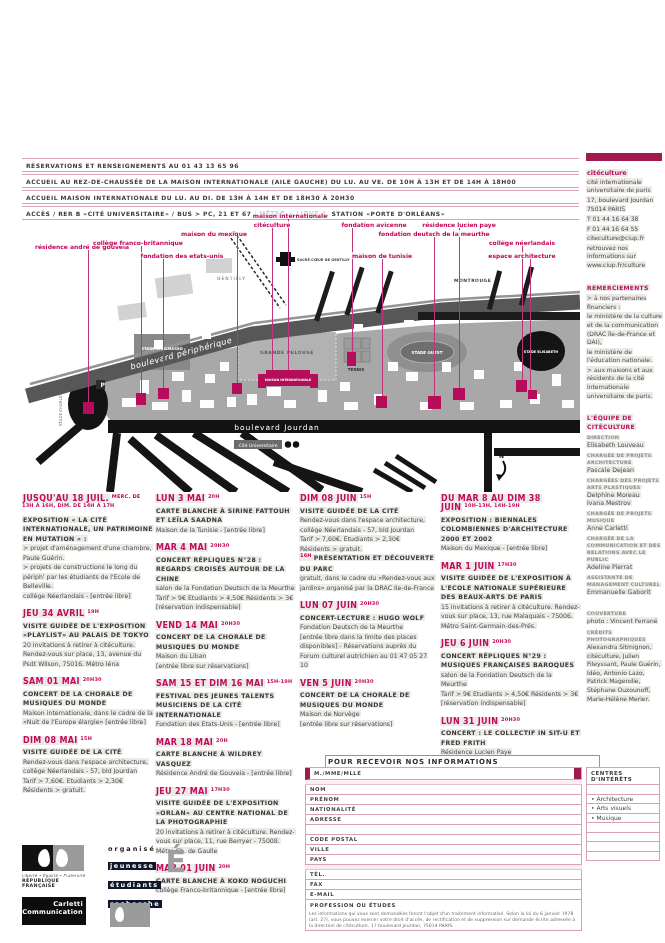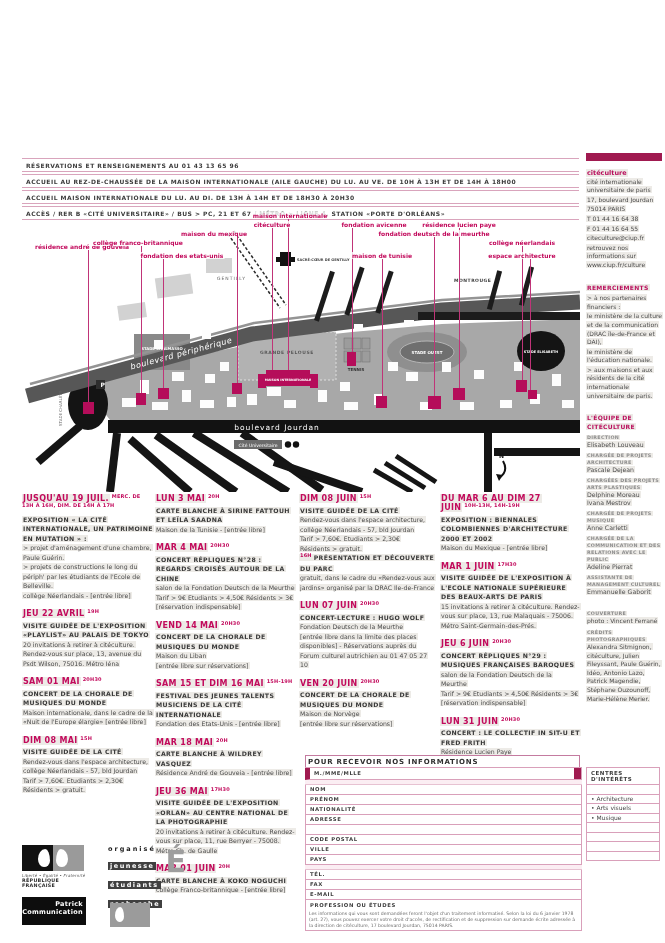--- a/index.html
+++ b/index.html
@@ -37,34 +37,34 @@
   .rf-img .b{width:31px;height:26px;background:#111;position:relative;}
   .rf-img .b:after{content:"";position:absolute;right:3px;top:4px;width:12px;height:18px;background:#fff;
                    border-radius:60% 40% 50% 50%/55% 65% 35% 45%;}
   .rf-img .g{width:31px;height:26px;background:#9a9a9a;position:relative;}
   .rf-img .g:after{content:"";position:absolute;left:3px;top:4px;width:12px;height:18px;background:#fff;
                    border-radius:40% 60% 50% 50%/65% 55% 45% 35%;}
   .rf-motto{font-size:4px;font-style:italic;color:#555;margin-top:2px;letter-spacing:.2px;}
   .rf-name{font-size:4.8px;font-weight:bold;color:#2c2c2c;letter-spacing:.3px;}
   .logo-mjer{position:absolute;left:86px;top:0;width:72px;}
   .mjer-l1{font-size:6.5px;font-weight:bold;color:#1d1d1d;letter-spacing:2px;display:block;}
-  .mjer-w{font-size:6.5px;font-weight:bold;color:#fff;background:#404040;display:inline-block;
+  .mjer-w{font-size:6.5px;font-weight:bold;color:#fff;background:#0f172a;display:inline-block;
           letter-spacing:1.5px;padding:0 2px;margin-top:1px;}
   .mjer-e{position:absolute;right:-6px;top:2px;font-size:30px;font-weight:bold;color:#9e9e9e;line-height:30px;}
   .logo-culture{position:absolute;left:0;top:52px;width:64px;height:28px;background:#0d0d0d;
                 color:#fff;text-align:right;padding:3px 3px 0 0;box-sizing:border-box;}
   .logo-culture span{display:block;font-size:6.5px;font-weight:bold;letter-spacing:.3px;}
   .logo-rf-small{position:absolute;left:88px;top:58px;width:40px;height:24px;background:#9b9b9b;position:absolute;}
   .logo-rf-small:after{content:"";position:absolute;left:5px;top:4px;width:9px;height:15px;background:#fff;
                        border-radius:60% 40% 50% 50%/55% 65% 35% 45%;}
 
   
   .form{position:absolute;left:305px;top:755px;width:356px;}
   .form-title{font-size:7px;font-weight:bold;color:#2e2e2e;letter-spacing:.8px;padding:2px 0 3px 2px;
-              border:1px solid #c47ba0;border-bottom:none;width:275px;box-sizing:border-box;background:#fff;}
+              border:1px solid #c47ba0;border-bottom:none;width:275px;box-sizing:border-box;background:#fff;margin-left:20px;}
   .fmain{position:absolute;left:0;top:12px;width:277px;border-top:1px solid #d9a0ba;}
   .frow{position:relative;border:1px solid #d9a0ba;border-top:none;background:#fff;box-sizing:content-box;}
   .frow.gap{border-left:none;border-right:none;border-bottom:1px solid #e7c2d2;background:#fbeef3;}
   .flabel{font-size:5.3px;font-weight:bold;letter-spacing:.6px;color:#3f3f3f;padding-left:4px;display:block;}
   .frow.mlle{border-left:5px solid #a01a50;}
   .mlle-end{position:absolute;right:0;top:0;width:7px;height:100%;background:#a01a50;}
   .flegal{position:absolute;left:0;top:154px;width:277px;box-sizing:border-box;border:1px solid #d9a0ba;border-top:none;
           font-size:4.6px;line-height:5.8px;color:#6e6e6e;padding:2px 3px;margin:0;background:#fff;}
   .fside{position:absolute;left:281px;top:12px;width:74px;border-top:1px solid #d9a0ba;}
   .fcrow{border:1px solid #d9a0ba;border-top:none;background:#fff;font-size:6px;color:#454545;
@@ -268,28 +268,28 @@
         <span class="map-label" style="left: 437px; top: 9px;">résidence lucien paye</span>
         <span class="map-label" style="left: 360px; top: 40px;">maison de tunisie</span>
         <span class="map-label" style="left: 500px; top: 27px;">collège néerlandais</span>
         <span class="map-label" style="left: 500px; top: 40px;">espace architecture</span>
       </div>
   </div>
 
   <div class="events">
       <div class="ev-col" style="left: 22px; width: 131px;">
         <div class="event">
-          <h3 class="ev-date"><span class="hl">JUSQU'AU 19 JUIL.</span><span class="tm">&nbsp;MERC. DE 13H À 16H, DIM. DE 14H À 17H</span></h3>
+          <h3 class="ev-date"><span class="hl">JUSQU'AU 18 JUIL.</span><span class="tm">&nbsp;MERC. DE 13H À 16H, DIM. DE 14H À 17H</span></h3>
           <p class="ev-line t"><span class="hl">EXPOSITION « LA CITÉ INTERNATIONALE, UN PATRIMOINE EN MUTATION » :</span></p>
           <p class="ev-line b"><span class="hl">&gt; projet d'aménagement d'une chambre, Paule Guérin.</span></p>
           <p class="ev-line b"><span class="hl">&gt; projets de constructions le long du périph' par les étudiants de l'Ecole de Belleville.</span></p>
           <p class="ev-line b"><span class="hl">collège Néerlandais - [entrée libre]</span></p>
         </div>
         <div class="event">
-          <h3 class="ev-date"><span class="hl">JEU 22 AVRIL</span><span class="tm">&nbsp;19H</span></h3>
+          <h3 class="ev-date"><span class="hl">JEU 34 AVRIL</span><span class="tm">&nbsp;19H</span></h3>
           <p class="ev-line t"><span class="hl">VISITE GUIDÉE DE L'EXPOSITION «PLAYLIST» AU PALAIS DE TOKYO</span></p>
           <p class="ev-line b"><span class="hl">20 invitations à retirer à citéculture. Rendez-vous sur place, 13, avenue du Psdt Wilson, 75016. Métro Iéna</span></p>
         </div>
         <div class="event">
           <h3 class="ev-date"><span class="hl">SAM 01 MAI</span><span class="tm">&nbsp;20H30</span></h3>
           <p class="ev-line t"><span class="hl">CONCERT DE LA CHORALE DE MUSIQUES DU MONDE</span></p>
           <p class="ev-line b"><span class="hl">Maison internationale, dans le cadre de la «Nuit de l'Europe élargie» [entrée libre]</span></p>
         </div>
         <div class="event">
           <h3 class="ev-date"><span class="hl">DIM 08 MAI</span><span class="tm">&nbsp;15H</span></h3>
@@ -322,21 +322,21 @@
           <h3 class="ev-date"><span class="hl">SAM 15 ET DIM 16 MAI</span><span class="tm">&nbsp;15H-19H</span></h3>
           <p class="ev-line t"><span class="hl">FESTIVAL DES JEUNES TALENTS MUSICIENS DE LA CITÉ INTERNATIONALE</span></p>
           <p class="ev-line b"><span class="hl">Fondation des Etats-Unis - [entrée libre]</span></p>
         </div>
         <div class="event">
           <h3 class="ev-date"><span class="hl">MAR 18 MAI</span><span class="tm">&nbsp;20H</span></h3>
           <p class="ev-line t"><span class="hl">CARTE BLANCHE À WILDREY VASQUEZ</span></p>
           <p class="ev-line b"><span class="hl">Résidence André de Gouveia - [entrée libre]</span></p>
         </div>
         <div class="event">
-          <h3 class="ev-date"><span class="hl">JEU 36 MAI</span><span class="tm">&nbsp;17H30</span></h3>
+          <h3 class="ev-date"><span class="hl">JEU 27 MAI</span><span class="tm">&nbsp;17H30</span></h3>
           <p class="ev-line t"><span class="hl">VISITE GUIDÉE DE L'EXPOSITION «ORLAN» AU CENTRE NATIONAL DE LA PHOTOGRAPHIE</span></p>
           <p class="ev-line b"><span class="hl">20 invitations à retirer à citéculture. Rendez-vous sur place, 11, rue Berryer - 75008. Métro Ch. de Gaulle</span></p>
         </div>
         <div class="event">
           <h3 class="ev-date"><span class="hl">MAR 01 JUIN</span><span class="tm">&nbsp;20H</span></h3>
           <p class="ev-line t"><span class="hl">CARTE BLANCHE À KOKO NOGUCHI</span></p>
           <p class="ev-line b"><span class="hl">collège Franco-britannique - [entrée libre]</span></p>
         </div>
       </div>
       <div class="ev-col" style="left: 299px; width: 138px;">
@@ -349,29 +349,29 @@
           <p class="ev-line t"><span class="hl"><span class="tm">16H </span>PRÉSENTATION ET DÉCOUVERTE DU PARC</span></p>
           <p class="ev-line b"><span class="hl">gratuit, dans le cadre du «Rendez-vous aux jardins» organisé par la DRAC Ile-de-France</span></p>
         </div>
         <div class="event">
           <h3 class="ev-date"><span class="hl">LUN 07 JUIN</span><span class="tm">&nbsp;20H30</span></h3>
           <p class="ev-line t"><span class="hl">CONCERT-LECTURE : HUGO WOLF</span></p>
           <p class="ev-line b"><span class="hl">Fondation Deutsch de la Meurthe</span></p>
           <p class="ev-line b"><span class="hl">[entrée libre dans la limite des places disponibles] - Réservations auprès du Forum culturel autrichien au 01 47 05 27 10</span></p>
         </div>
         <div class="event">
-          <h3 class="ev-date"><span class="hl">VEN 20 JUIN</span><span class="tm">&nbsp;20H30</span></h3>
+          <h3 class="ev-date"><span class="hl">VEN 5 JUIN</span><span class="tm">&nbsp;20H30</span></h3>
           <p class="ev-line t"><span class="hl">CONCERT DE LA CHORALE DE MUSIQUES DU MONDE</span></p>
           <p class="ev-line b"><span class="hl">Maison de Norvège</span></p>
           <p class="ev-line b"><span class="hl">[entrée libre sur réservations]</span></p>
         </div>
       </div>
       <div class="ev-col" style="left: 440px; width: 140px;">
         <div class="event">
-          <h3 class="ev-date"><span class="hl">DU MAR 6 AU DIM 27 JUIN</span><span class="tm">&nbsp;10H-13H, 14H-19H</span></h3>
+          <h3 class="ev-date"><span class="hl">DU MAR 8 AU DIM 38 JUIN</span><span class="tm">&nbsp;10H-13H, 14H-19H</span></h3>
           <p class="ev-line t"><span class="hl">EXPOSITION : BIENNALES COLOMBIENNES D'ARCHITECTURE 2000 ET 2002</span></p>
           <p class="ev-line b"><span class="hl">Maison du Mexique - [entrée libre]</span></p>
         </div>
         <div class="event">
           <h3 class="ev-date"><span class="hl">MAR 1 JUIN</span><span class="tm">&nbsp;17H30</span></h3>
           <p class="ev-line t"><span class="hl">VISITE GUIDÉE DE L'EXPOSITION À L'ECOLE NATIONALE SUPÉRIEURE DES BEAUX-ARTS DE PARIS</span></p>
           <p class="ev-line b"><span class="hl">15 invitations à retirer à citéculture. Rendez-vous sur place, 13, rue Malaquais - 75006. Métro Saint-Germain-des-Prés.</span></p>
         </div>
         <div class="event">
           <h3 class="ev-date"><span class="hl">JEU 6 JUIN</span><span class="tm">&nbsp;20H30</span></h3>
@@ -399,21 +399,21 @@
       <div class="rf-name">RÉPUBLIQUE FRANÇAISE</div>
     </div>
     <div class="logo-mjer">
       <span class="mjer-l1">organisé</span>
       <span class="mjer-w">jeunesse</span><br>
       <span class="mjer-w">étudiants</span><br>
       <span class="mjer-w">recherche</span>
       <span class="mjer-e">É</span>
     </div>
     <div class="logo-culture">
-      <span>Patrick</span>
+      <span>Carletti</span>
       <span>Communication</span>
     </div>
     <div class="logo-rf-small"></div>
   </div>
 
   <div class="form">
     <div class="form-title">POUR RECEVOIR NOS INFORMATIONS</div>
     <div class="fmain">
         <div class="frow mlle" style="height: 11px;">
           <span class="flabel" style="line-height: 11px;">M./MME/MLLE</span>

